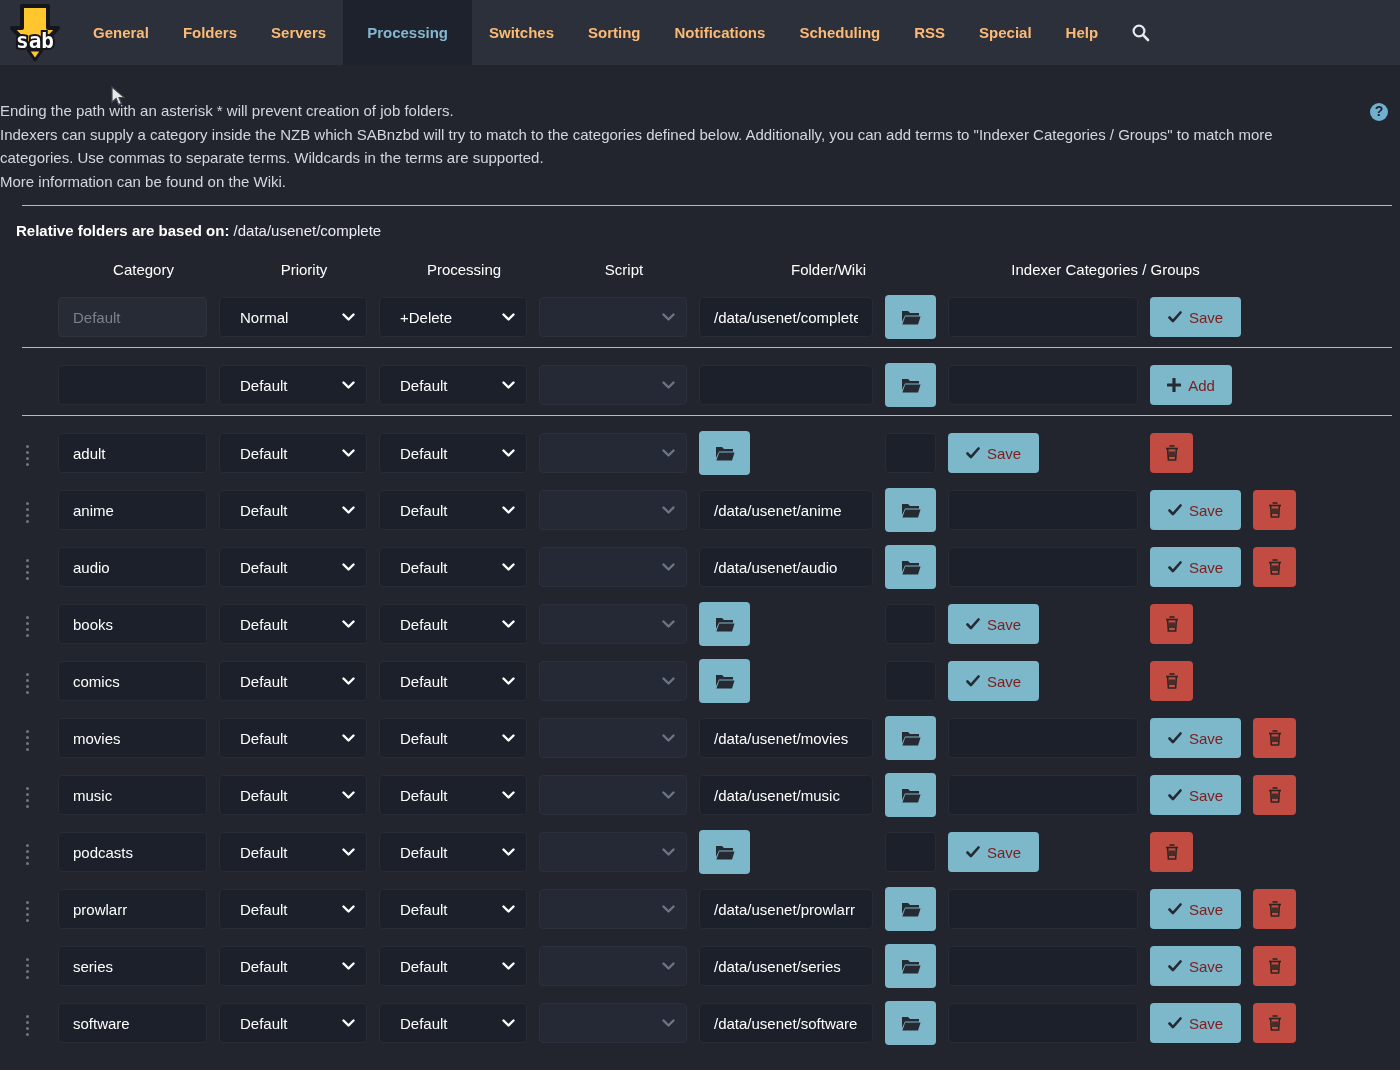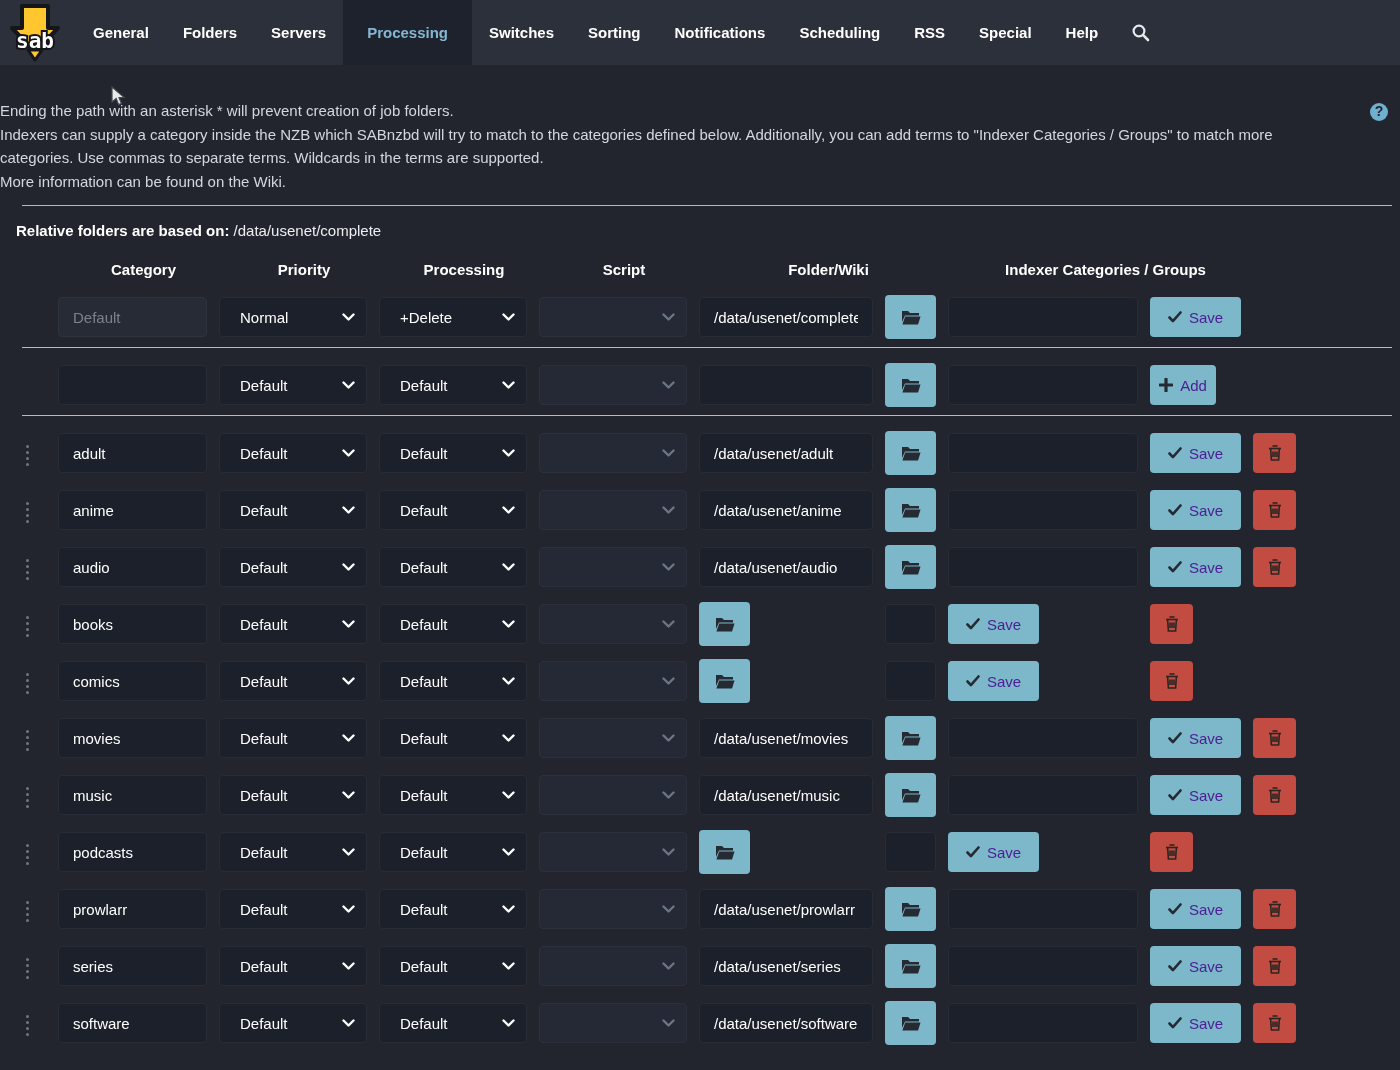--- a/index.html
+++ b/index.html
@@ -10,42 +10,42 @@
     color:#d3d7dd;
     position:relative;
     overflow:hidden;
   }
   
   .navbar { height:65px; background:#2c303a; display:flex; align-items:center; }
   .logo { width:54px; height:62px; margin:2px 0 0 8px; flex:0 0 auto; }
   .nav-items { display:flex; list-style:none; margin-left:14px; height:65px; }
   .nav-item {
     height:65px; display:flex; align-items:center; padding:0 17px;
-    font-size:15px; font-weight:bold; color:#ffffff; cursor:pointer; white-space:nowrap;
+    font-size:15px; font-weight:bold; color:#fdba74; cursor:pointer; white-space:nowrap;
   }
   .nav-item.active { background:#1e222c; color:#84b7d2; padding:0 24px; }
   .nav-search { height:65px; display:flex; align-items:center; padding:0 16px; cursor:pointer; }
   
   .help-panel { position:relative; padding:34px 60px 0 0; font-size:15px; line-height:23.5px; color:#d3d7dd; }
   .help-icon {
     position:absolute; top:38px; right:12px; width:18px; height:18px; border-radius:50%;
     background:#6fb0cf; color:#1e222c; font-weight:bold; font-size:14px;
     display:flex; align-items:center; justify-content:center; cursor:pointer;
   }
   hr.sep { border:0; border-top:1px solid #a6bfc9; margin:12px 8px 0 22px; }
   
   .relative-note { margin:16px 0 0 16px; font-size:15px; color:#eceef1; }
   .relative-note b { font-weight:bold; color:#ffffff; }
   
   .grid {
     display:grid;
     grid-template-columns:30px 149px 148px 148px 148px 174px 51px 190px 91px 43px;
     column-gap:12px; padding-left:16px; align-items:center;
   }
-  .hdr { margin-top:22px; font-size:15px; font-weight:bold; color:#ffffff;padding-left:27px; }
+  .hdr { margin-top:22px; font-size:15px; font-weight:normal; color:#ffffff;padding-left:27px; }
   .hdr .hcell { text-align:center; }
   .h-category   { grid-column:2/3; }
   .h-priority   { grid-column:3/4; }
   .h-processing { grid-column:4/5; }
   .h-script     { grid-column:5/6; }
   .h-folder     { grid-column:6/8; }
   .h-indexer    { grid-column:8/10; }
   .row { margin-top:17px; height:40px; }
   .row-sep { margin-top:15px; }
   .row-after-sep { margin-top:15px; }
@@ -62,26 +62,26 @@
   }
   .selwrap .chev { position:absolute; right:12px; top:16px; pointer-events:none; line-height:0; }
   .selwrap.script select { background:#272c38; border-color:#2f3542; }
   .selwrap .chev svg path { stroke:#ffffff; }
   .selwrap.script .chev svg path { stroke:#6b7584; }
   
   .btn {
     border:0; border-radius:4px; cursor:pointer; font-size:15px;
     font-family:"Liberation Sans",sans-serif; display:flex; align-items:center; justify-content:center;
   }
-  .btn.blue { background:#7cb7ca; color:#4c1d95; }
+  .btn.blue { background:#7cb7ca; color:#7f1d1d; }
   .btn.red  { background:#c24b42; }
   .folder-btn { width:51px; height:44px; }
   .action-btn { height:40px; gap:7px; }
   .action-btn.save { width:91px; }
-  .action-btn.add  { width:66px; }
+  .action-btn.add  { width:82px; }
   .del-btn { width:43px; height:40px; }
   
   .grip { display:inline-flex; flex-direction:column; gap:3px; padding:6px 10px; cursor:grab; }
   .grip i { width:3px; height:3px; border-radius:50%; background:#707682; display:block; }
   
   .mouse-cursor { position:absolute; left:111px; top:86px; z-index:50; pointer-events:none; }
 </style>
 </head>
 <body>
 
@@ -204,21 +204,20 @@
       <input type="text" class="txt" value="adult" style="">
       <div class="selwrap"><select><option>Default</option></select><span class="chev"><svg width="13" height="9" viewBox="0 0 13 9">
             <path d="M1.5 1.5l5 5 5-5" fill="none" stroke-width="2.4" stroke-linecap="round" stroke-linejoin="round"></path>
           </svg></span></div>
       <div class="selwrap"><select><option>Default</option></select><span class="chev"><svg width="13" height="9" viewBox="0 0 13 9">
             <path d="M1.5 1.5l5 5 5-5" fill="none" stroke-width="2.4" stroke-linecap="round" stroke-linejoin="round"></path>
           </svg></span></div>
       <div class="selwrap script"><select disabled="disabled"><option></option></select><span class="chev"><svg width="13" height="9" viewBox="0 0 13 9">
             <path d="M1.5 1.5l5 5 5-5" fill="none" stroke-width="2.4" stroke-linecap="round" stroke-linejoin="round"></path>
           </svg></span></div>
-      <input type="text" class="txt" value="/data/usenet/adult" style="">
       <button class="btn blue folder-btn">
         <span style="line-height:0"><svg width="22" height="17" viewBox="0 0 22 17">
             <path d="M2 2h6l2 2h9v2.5H5L2 13z" fill="#262b33"></path>
             <path d="M5.2 7.5h15.3L18 15.5H2.4z" fill="#262b33"></path>
           </svg></span>
       </button>
       <input type="text" class="txt" value="" style="">
       <button class="btn blue action-btn save">
         <span style="line-height:0"><svg width="14" height="12" viewBox="0 0 14 12">
             <path d="M1.5 6.5l3.4 3.6L12.5 1.5" fill="none" stroke="#252a33" stroke-width="2.6" stroke-linecap="round" stroke-linejoin="round"></path>

